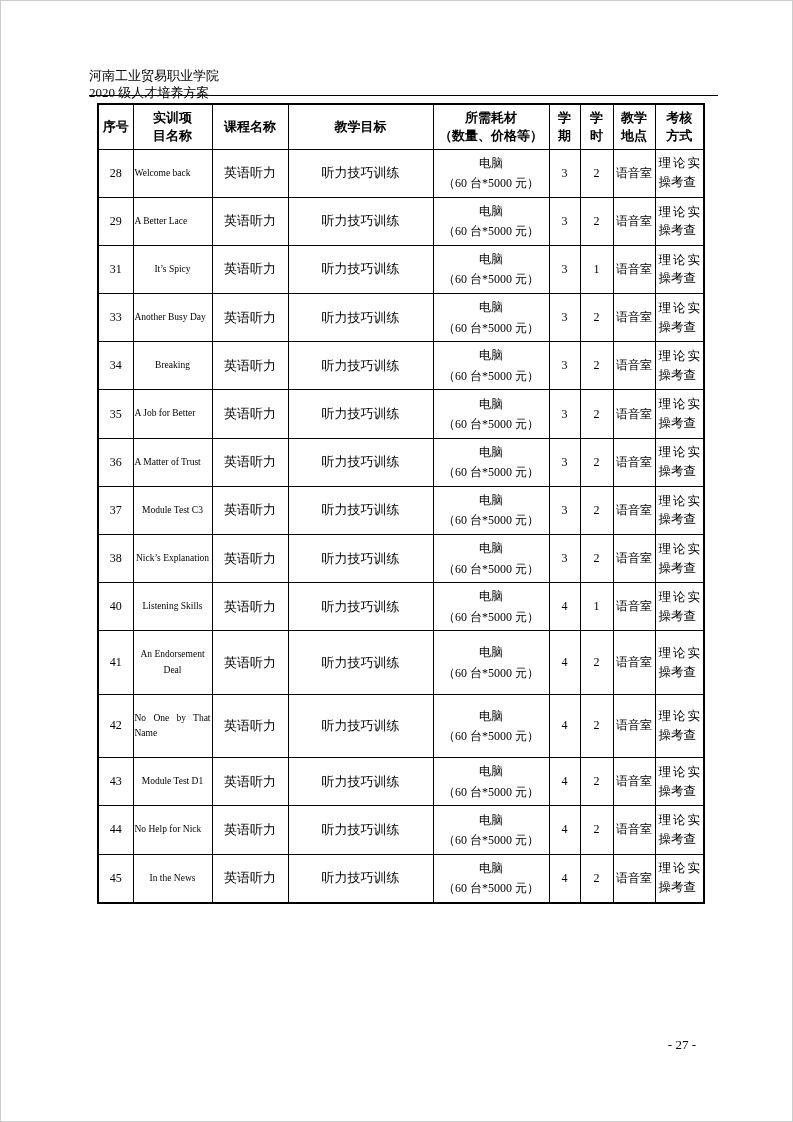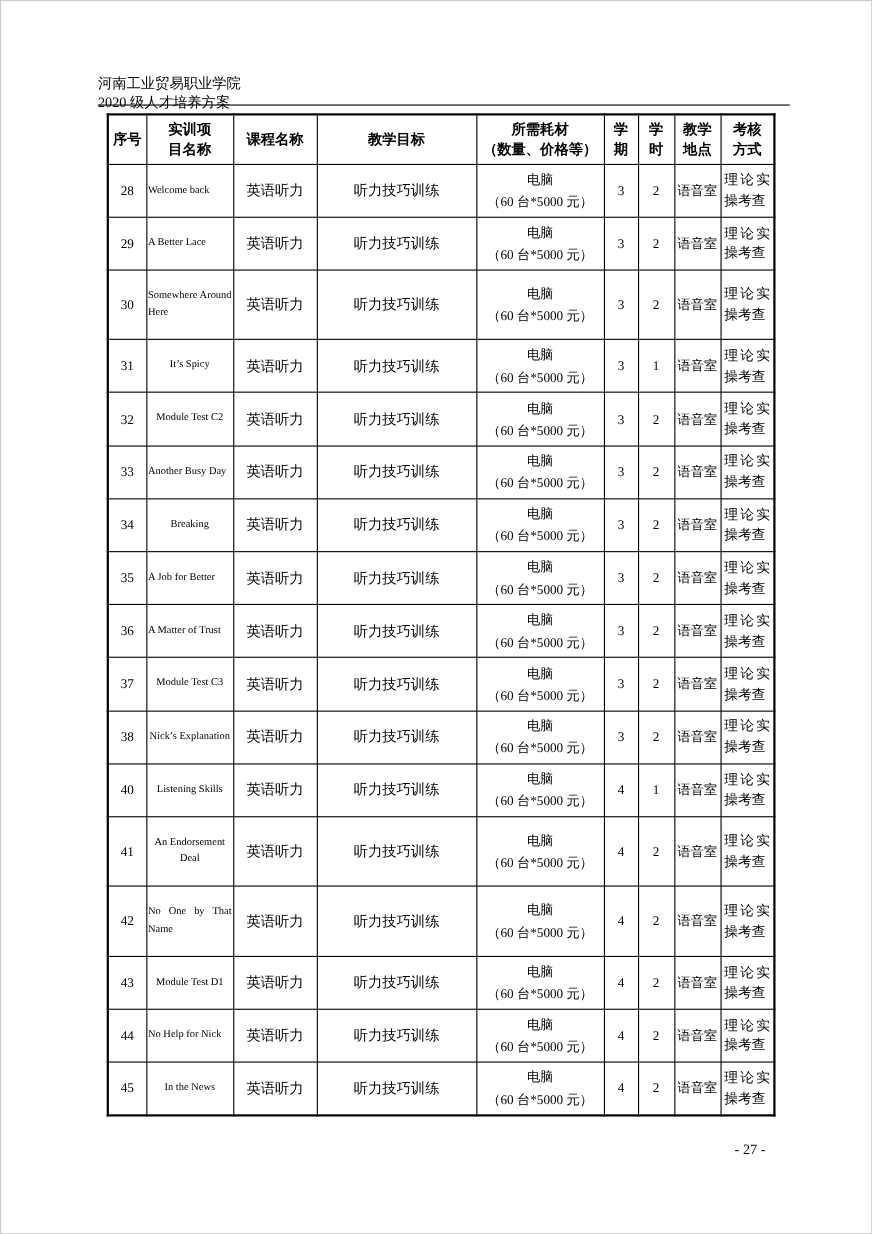--- a/index.html
+++ b/index.html
@@ -154,52 +154,28 @@
           <td class="c-course">英语听力</td>
           <td class="c-objective">听力技巧训练</td>
           <td class="c-consumables">电脑
 （60 台*5000 元）</td>
           <td class="c-semester">3</td>
           <td class="c-hours">2</td>
           <td class="c-location">语音室</td>
           <td class="c-assessment">理论实操考查</td>
         </tr>
         <tr>
-          <td class="c-no">30</td>
-          <td class="c-project align-justify">Somewhere Around Here</td>
-          <td class="c-course">英语听力</td>
-          <td class="c-objective">听力技巧训练</td>
-          <td class="c-consumables">电脑
-（60 台*5000 元）</td>
-          <td class="c-semester">3</td>
-          <td class="c-hours">2</td>
-          <td class="c-location">语音室</td>
-          <td class="c-assessment">理论实操考查</td>
-        </tr>
-        <tr>
           <td class="c-no">31</td>
           <td class="c-project align-center">It’s Spicy</td>
           <td class="c-course">英语听力</td>
           <td class="c-objective">听力技巧训练</td>
           <td class="c-consumables">电脑
 （60 台*5000 元）</td>
           <td class="c-semester">3</td>
           <td class="c-hours">1</td>
-          <td class="c-location">语音室</td>
-          <td class="c-assessment">理论实操考查</td>
-        </tr>
-        <tr>
-          <td class="c-no">32</td>
-          <td class="c-project align-center">Module Test C2</td>
-          <td class="c-course">英语听力</td>
-          <td class="c-objective">听力技巧训练</td>
-          <td class="c-consumables">电脑
-（60 台*5000 元）</td>
-          <td class="c-semester">3</td>
-          <td class="c-hours">2</td>
           <td class="c-location">语音室</td>
           <td class="c-assessment">理论实操考查</td>
         </tr>
         <tr>
           <td class="c-no">33</td>
           <td class="c-project align-justify">Another Busy Day</td>
           <td class="c-course">英语听力</td>
           <td class="c-objective">听力技巧训练</td>
           <td class="c-consumables">电脑
 （60 台*5000 元）</td>

